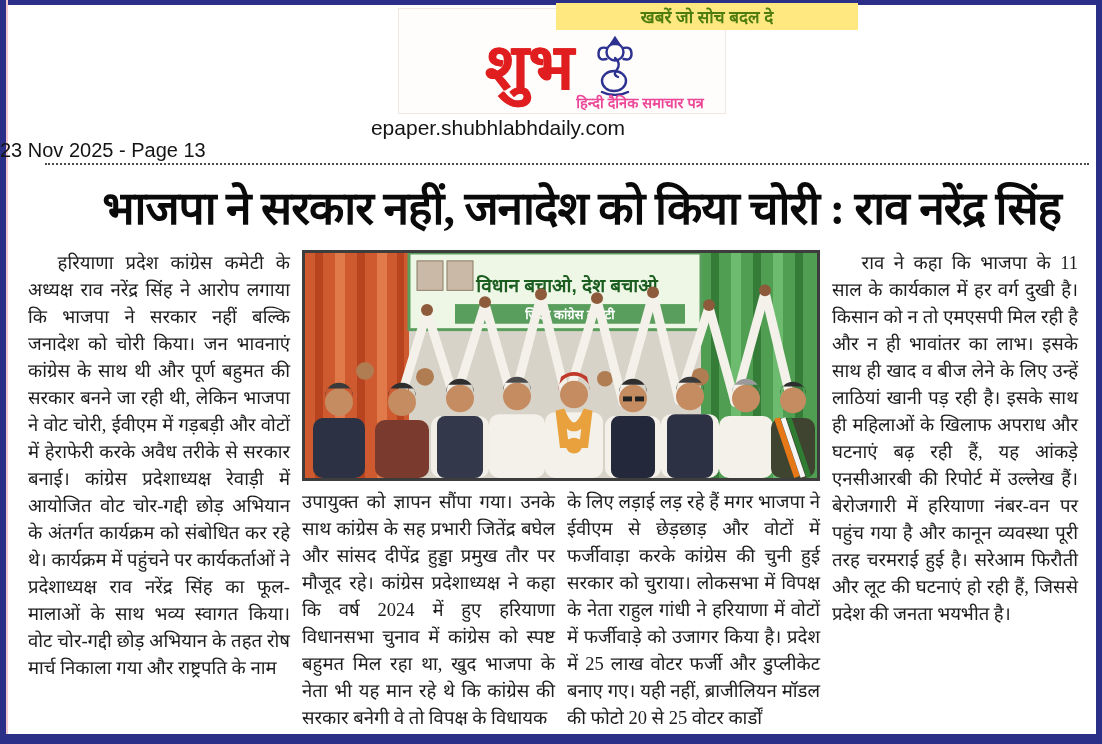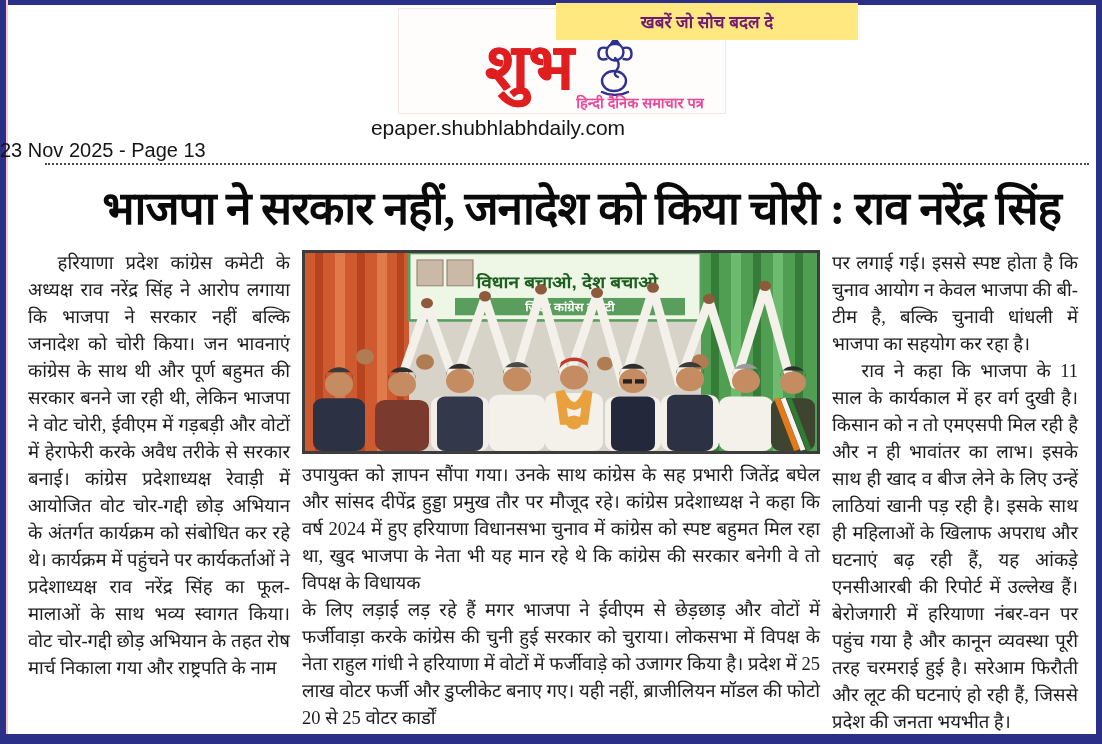--- a/index.html
+++ b/index.html
@@ -13,22 +13,22 @@
   .frame-bottom{position:absolute;left:0;bottom:0;width:1102px;height:10px;background:#2b2f87;}
   .frame-left{position:absolute;left:0;top:0;width:6px;height:744px;background:#2b2f87;box-shadow:2px 0 0 #f4c9cf;}
   .frame-right{position:absolute;right:0;top:0;width:6px;height:744px;background:#2b2f87;}
 
   
   .logo-box{
     position:absolute;left:398px;top:8px;width:326px;height:104px;
     background:#fffdfb;border:1px solid #f1e7e3;
   }
   .tagline{
-    position:absolute;left:556px;top:3px;width:302px;height:37px;
-    background:#ffe87f;color:#701a75;font-weight:bold;font-size:17px;
+    position:absolute;left:556px;top:3px;width:302px;height:27px;
+    background:#ffe87f;color:#4d7c0f;font-weight:bold;font-size:17px;
     display:flex;align-items:center;justify-content:center;
     font-family:"Liberation Sans","DejaVu Sans",sans-serif;z-index:3;
   }
   .logo-row{
     position:absolute;left:398px;top:26px;width:326px;height:84px;
     display:flex;align-items:center;justify-content:center;gap:20px;z-index:2;
   }
   .logo-word{
     color:#e01e1f;font-weight:bold;font-size:64px;line-height:1;
     font-family:"Liberation Serif","DejaVu Serif",serif;
@@ -63,21 +63,21 @@
   .col p{margin:0;}
   .c1{width:262px;}
   .mid{width:518px;display:flex;flex-direction:column;justify-content:space-between;}
   .c4{flex:1;}
   .dateline{font-weight:bold;font-size:19px;text-align:left;padding-left:16px;margin-bottom:2px !important;}
   .indent{text-indent:1.6em;}
   .photo{
     width:512px;height:229px;border:3px solid #3d3d3d;background:#cfd4cd;
     margin-bottom:6px;
   }
-  .mid-cols{display:flex;gap:0;margin-top:2px;flex-direction:column;}
+  .mid-cols{display:flex;gap:12px;margin-top:2px;}
   .mid-cols > div{flex:1;}
 </style>
 </head>
 <body>
 
 <div class="frame-top"></div>
 <div class="frame-left"></div>
 <div class="frame-right"></div>
 <div class="frame-bottom"></div>
 
@@ -222,17 +222,16 @@
       <div class="col">
         <p>उपायुक्त को ज्ञापन सौंपा गया। उनके साथ कांग्रेस के सह प्रभारी जितेंद्र बघेल और सांसद दीपेंद्र हुड्डा प्रमुख तौर पर मौजूद रहे। कांग्रेस प्रदेशाध्यक्ष ने कहा कि वर्ष 2024 में हुए हरियाणा विधानसभा चुनाव में कांग्रेस को स्पष्ट बहुमत मिल रहा था, खुद भाजपा के नेता भी यह मान रहे थे कि कांग्रेस की सरकार बनेगी वे तो विपक्ष के विधायक</p>
       </div>
       <div class="col">
         <p>के लिए लड़ाई लड़ रहे हैं मगर भाजपा ने ईवीएम से छेड़छाड़ और वोटों में फर्जीवाड़ा करके कांग्रेस की चुनी हुई सरकार को चुराया। लोकसभा में विपक्ष के नेता राहुल गांधी ने हरियाणा में वोटों में फर्जीवाड़े को उजागर किया है। प्रदेश में 25 लाख वोटर फर्जी और डुप्लीकेट बनाए गए। यही नहीं, ब्राजीलियन मॉडल की फोटो 20 से 25 वोटर कार्डों</p>
       </div>
     </div>
   </div>
 
   <div class="col c4">
-    <p>पर लगाई गई। इससे स्पष्ट होता है कि चुनाव आयोग न केवल भाजपा की बी-टीम है, बल्कि चुनावी धांधली में भाजपा का सहयोग कर रहा है।</p>
     <p class="indent">राव ने कहा कि भाजपा के 11 साल के कार्यकाल में हर वर्ग दुखी है। किसान को न तो एमएसपी मिल रही है और न ही भावांतर का लाभ। इसके साथ ही खाद व बीज लेने के लिए उन्हें लाठियां खानी पड़ रही है। इसके साथ ही महिलाओं के खिलाफ अपराध और घटनाएं बढ़ रही हैं, यह आंकड़े एनसीआरबी की रिपोर्ट में उल्लेख हैं। बेरोजगारी में हरियाणा नंबर-वन पर पहुंच गया है और कानून व्यवस्था पूरी तरह चरमराई हुई है। सरेआम फिरौती और लूट की घटनाएं हो रही हैं, जिससे प्रदेश की जनता भयभीत है।</p>
   </div>
 
 </div>
 
 </body></html>

